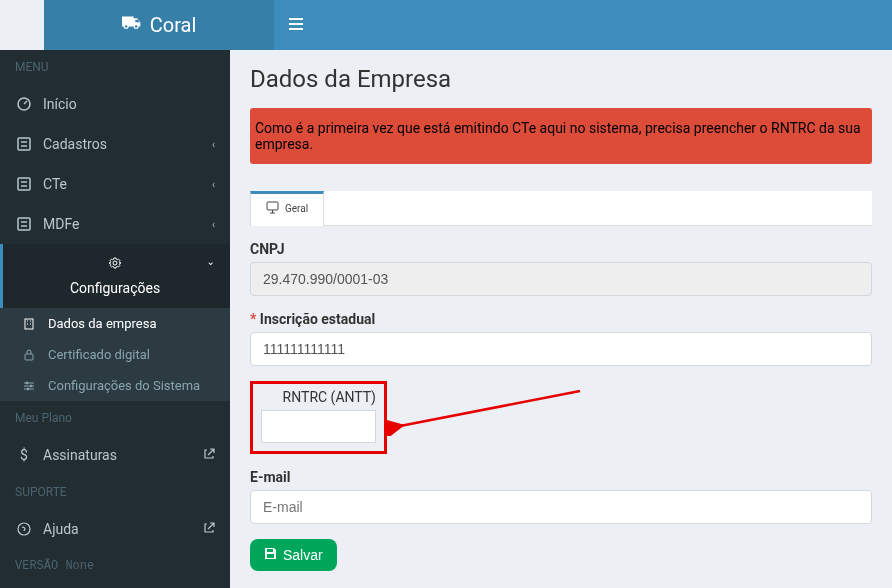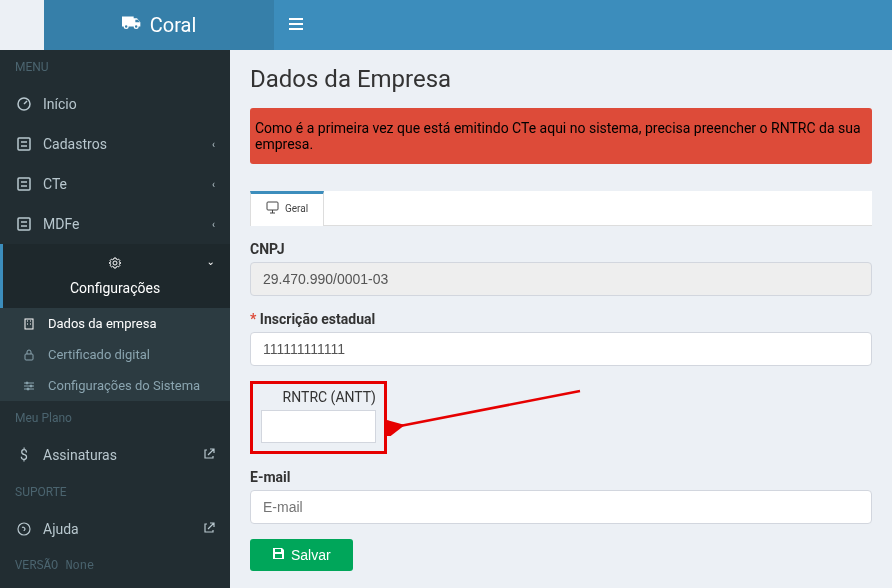--- a/index.html
+++ b/index.html
@@ -31,21 +31,21 @@
     .tab { padding: 10px 15px; cursor: pointer; color: #777; display: flex; align-items: center; gap: 6px; font-size: 10px; }
     .tab.active { border-top: 3px solid #3c8dbc; border-left: 1px solid #ddd; border-right: 1px solid #ddd; margin-bottom: -1px; background: #fff; color: #444; padding-top: 7px; }
     .tab:not(.active) { border-top: 3px solid transparent; }
     
     .form-group { margin-bottom: 15px; }
     .form-group label { display: block; font-weight: 700; margin-bottom: 5px; font-size: 14px; color: #333; }
     .form-group .req { color: #dd4b39; }
     .form-control { width: 100%; padding: 8px 12px; border: 1px solid #d2d6de; background: #fff; font-size: 14px; color: #555; border-radius: 4px; }
     .form-control[readonly] { background: #eee; color: #555; }
     
-    .btn-save { background: #00a65a; color: #fff; border: none; padding: 8px 22px; border-radius: 3px; cursor: pointer; display: inline-flex; align-items: center; gap: 6px; font-size: 14px; }
+    .btn-save { background: #00a65a; color: #fff; border: none; padding: 8px 14px; border-radius: 8px; cursor: pointer; display: inline-flex; align-items: center; gap: 6px; font-size: 14px; }
     
     .highlight-box { border: 3px solid #e60000; padding: 5px 8px 8px 8px; display: inline-block; min-width: 130px; }
     .highlight-box label { font-weight: 400; margin-bottom: 5px; display: block; text-align: right; }
     .highlight-box input { width: 115px; padding: 8px 10px; border: 1px solid #d2d6de; }
     
     .arrow-svg { position: absolute; pointer-events: none; }
     
     .rntrc-row { display: flex; align-items: center; position: relative; }
   </style>
 </head>

